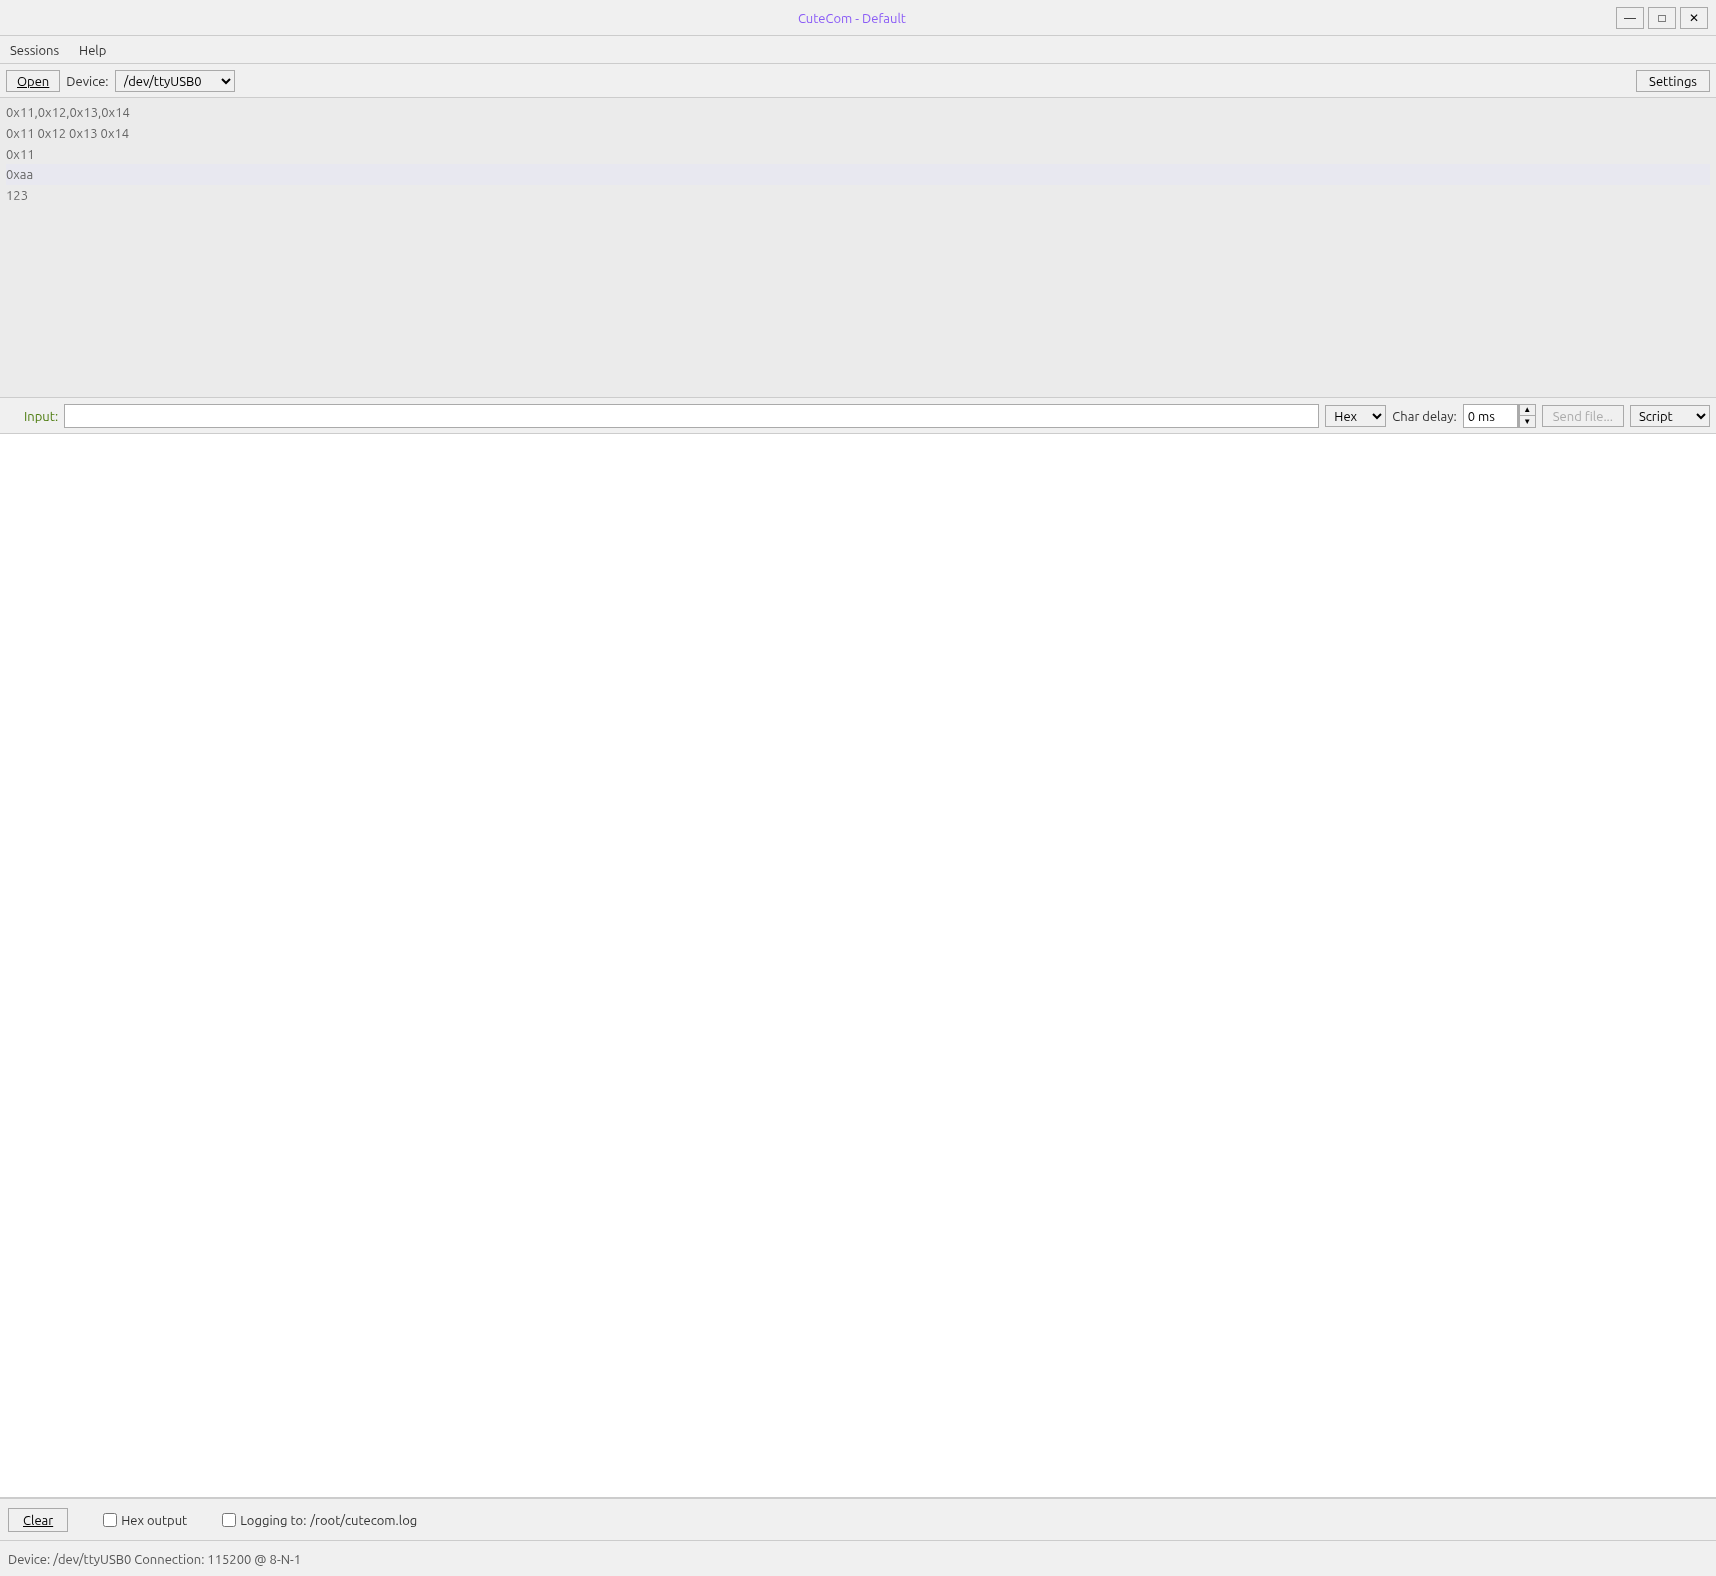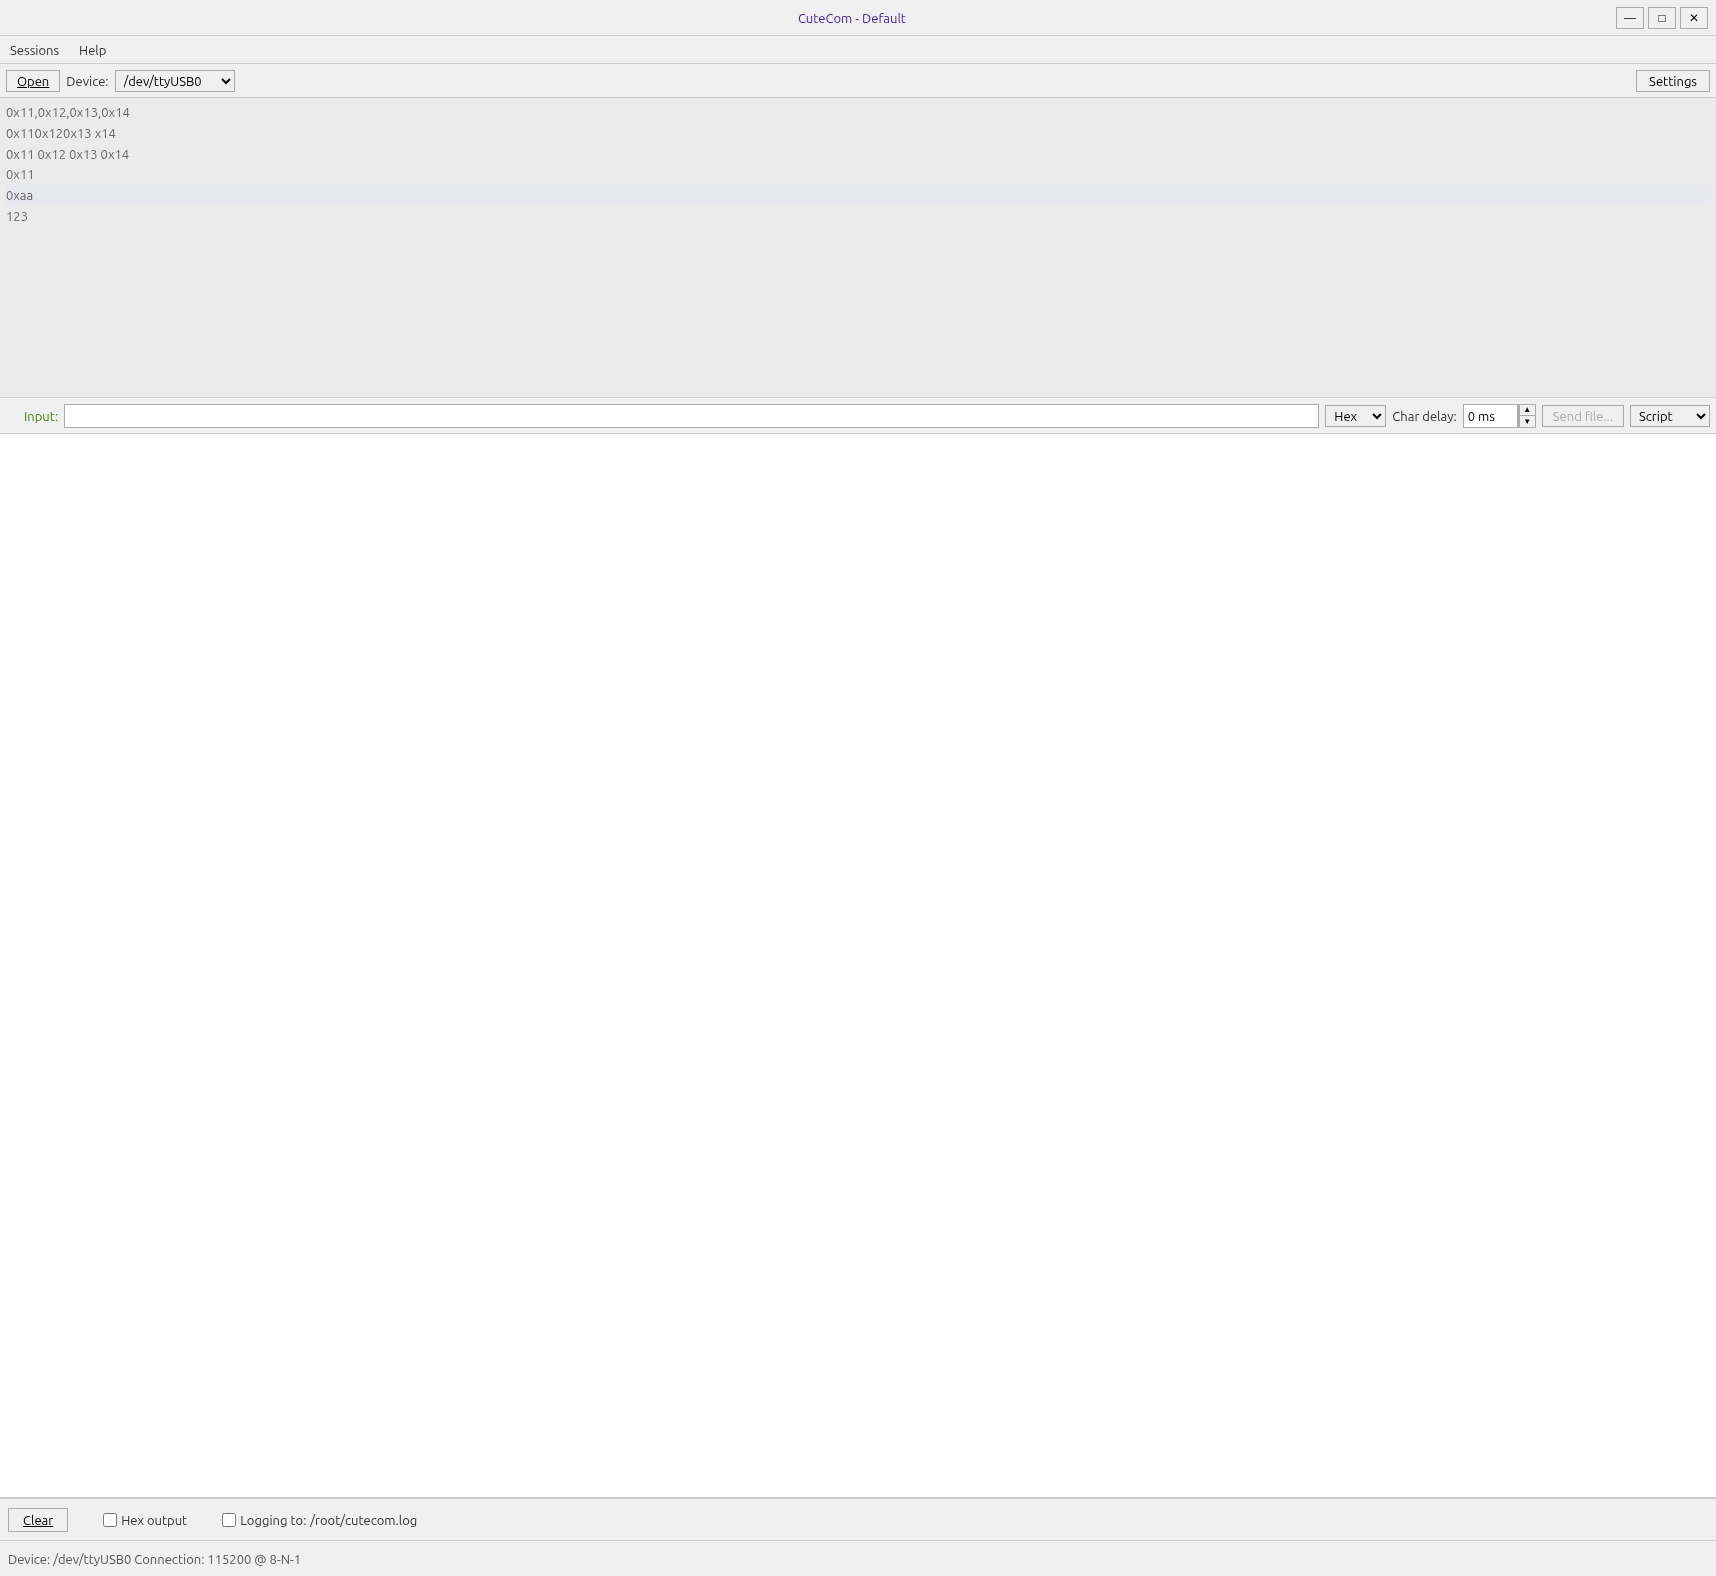--- a/index.html
+++ b/index.html
@@ -27,21 +27,21 @@
       justify-content: space-between;
       padding: 6px 8px;
       border-bottom: 1px solid #ccc;
       height: 36px;
     }
 
     .title-bar-title {
       flex: 1;
       text-align: center;
       font-size: 13px;
-      color: #4c1d95;
+      color: #8b5cf6;
     }
 
     .title-bar-controls {
       display: flex;
       gap: 4px;
     }
 
     .title-btn {
       width: 28px;
       height: 22px;
@@ -305,21 +305,20 @@
   <button class="toolbar-btn">Open</button>
   <span class="device-label">Device:</span>
   <select class="device-select">
     <option value="/dev/ttyUSB0">/dev/ttyUSB0</option>
   </select>
   <button class="settings-btn">Settings</button>
 </div>
 
 <div class="output-area">
   <div class="output-line">0x11,0x12,0x13,0x14</div>
-  <div class="output-line">0x110x120x13 x14</div>
   <div class="output-line">0x11 0x12 0x13 0x14</div>
   <div class="output-line">0x11</div>
   <div class="output-line" style="background:#e8e8f0;">0xaa</div>
   <div class="output-line">123</div>
 </div>
 
 <div class="input-row">
   <span class="input-label">Input:</span>
   <input class="input-field" type="text" value="" style="">
   <select class="format-select">

